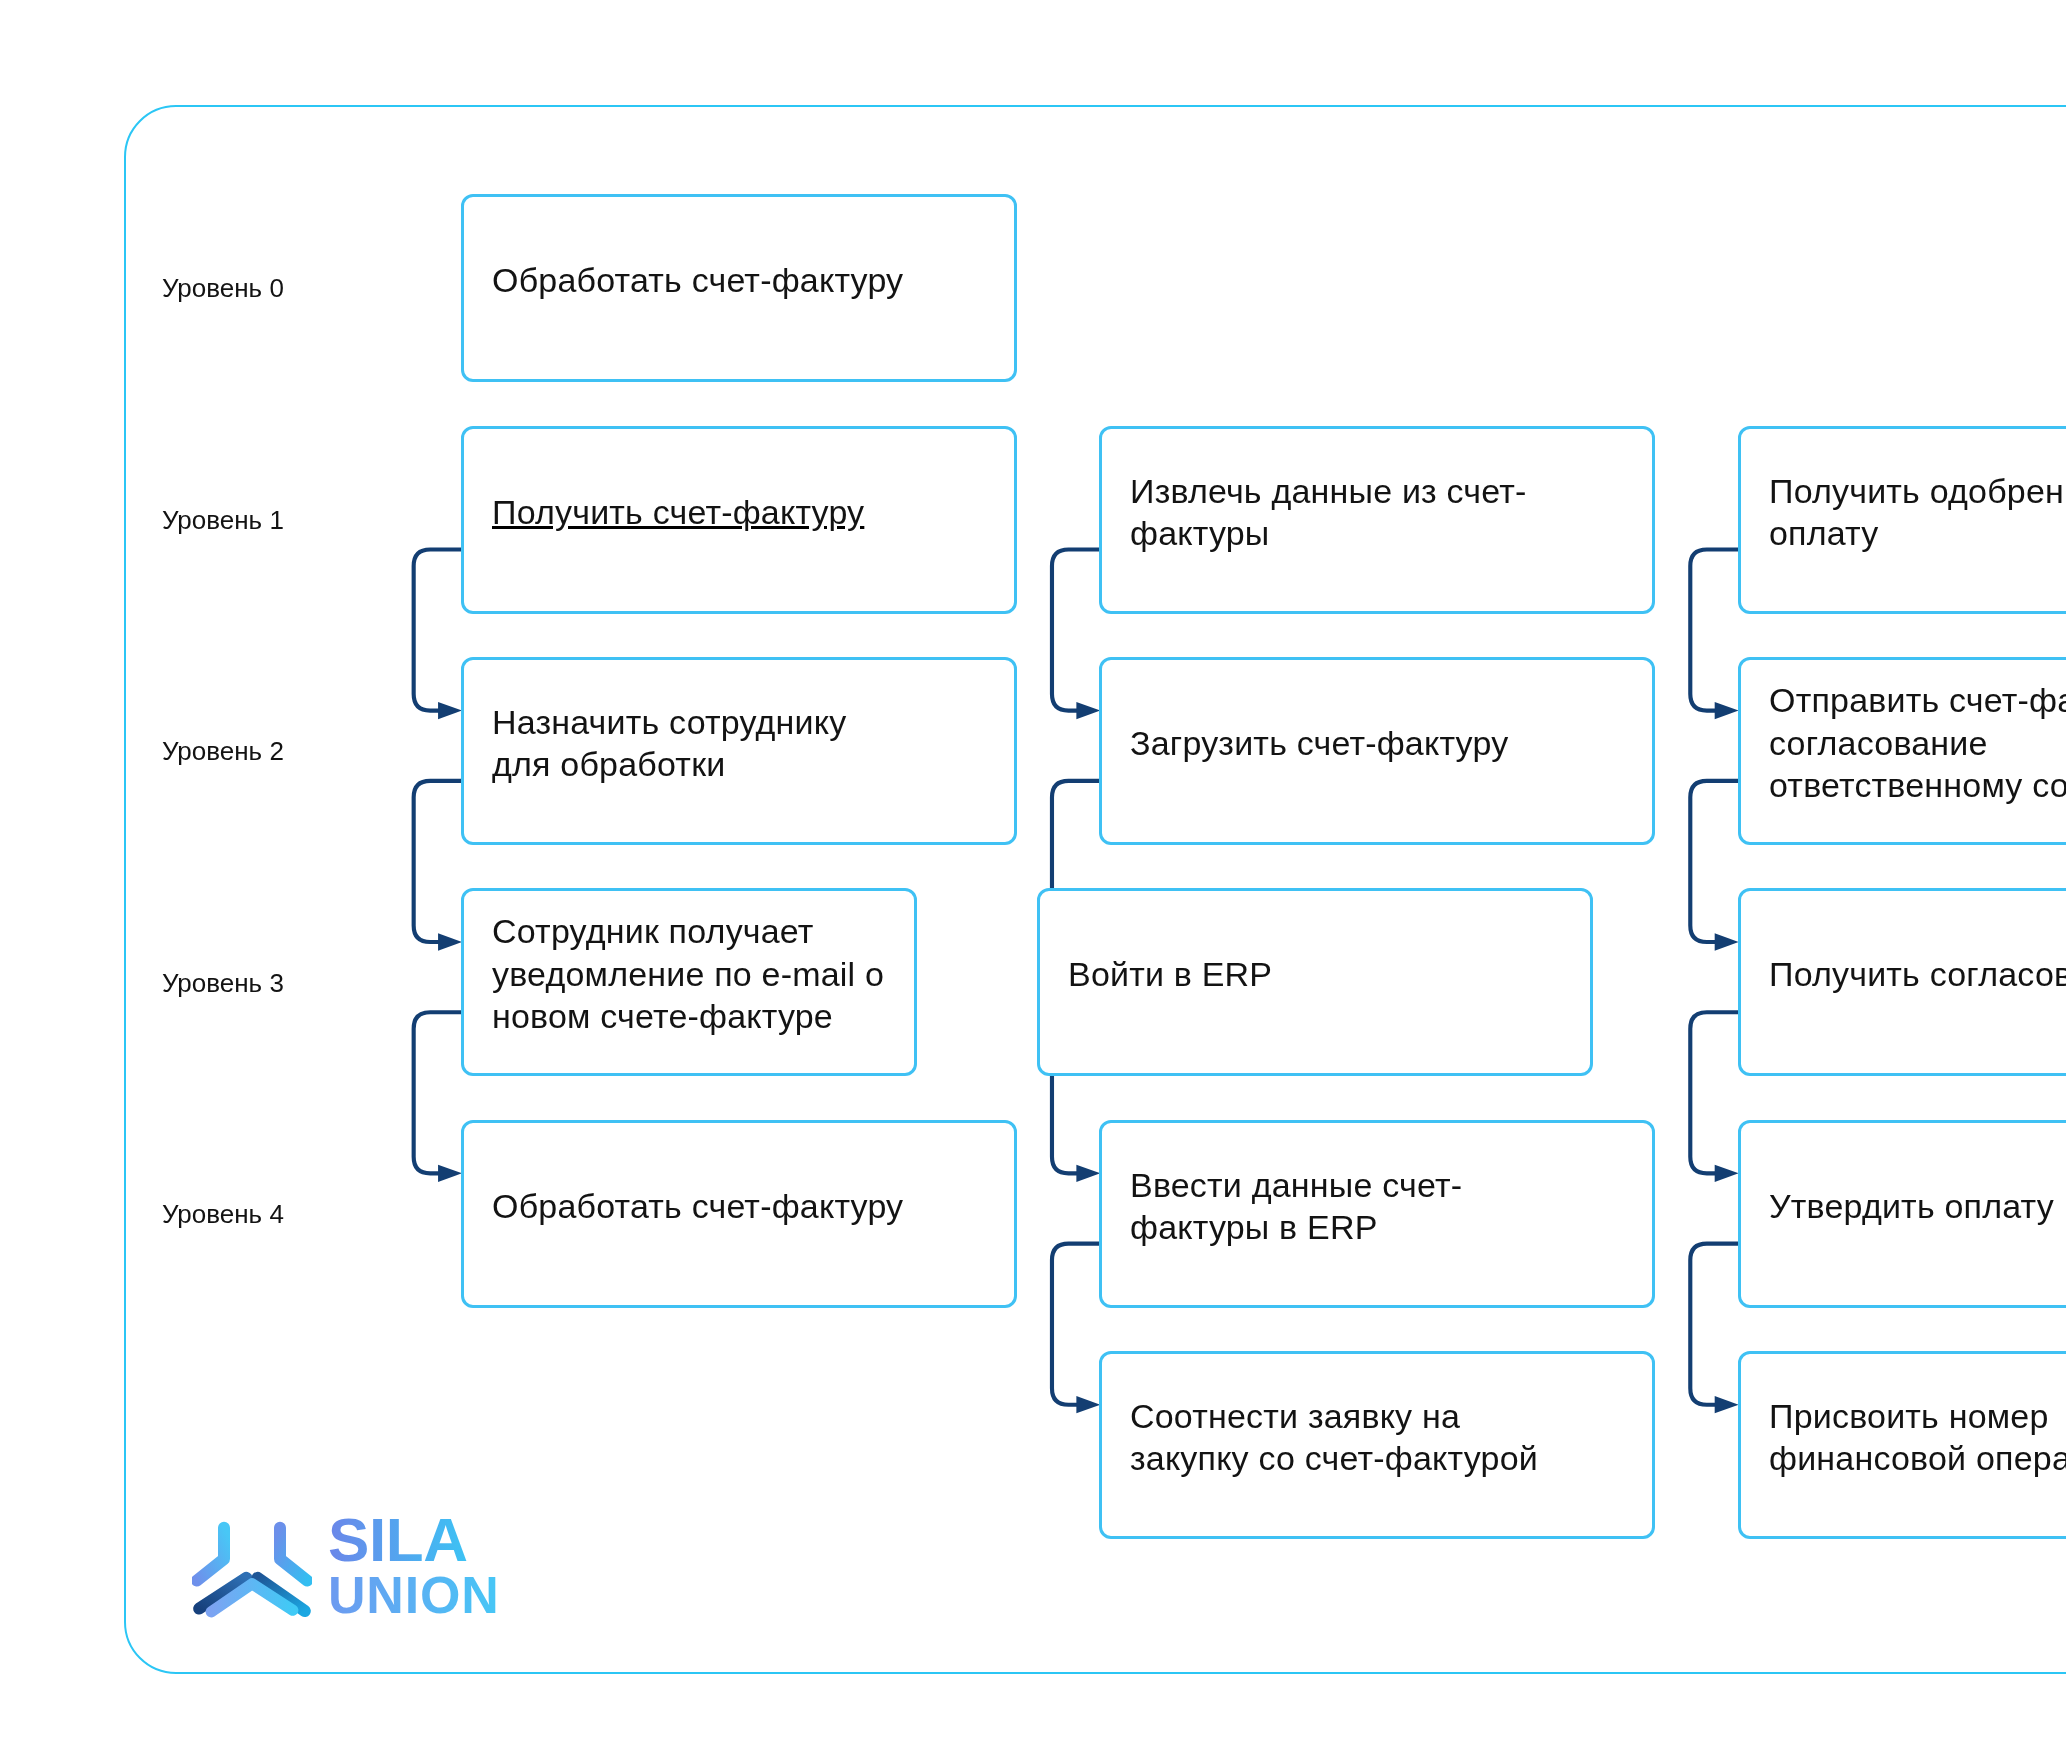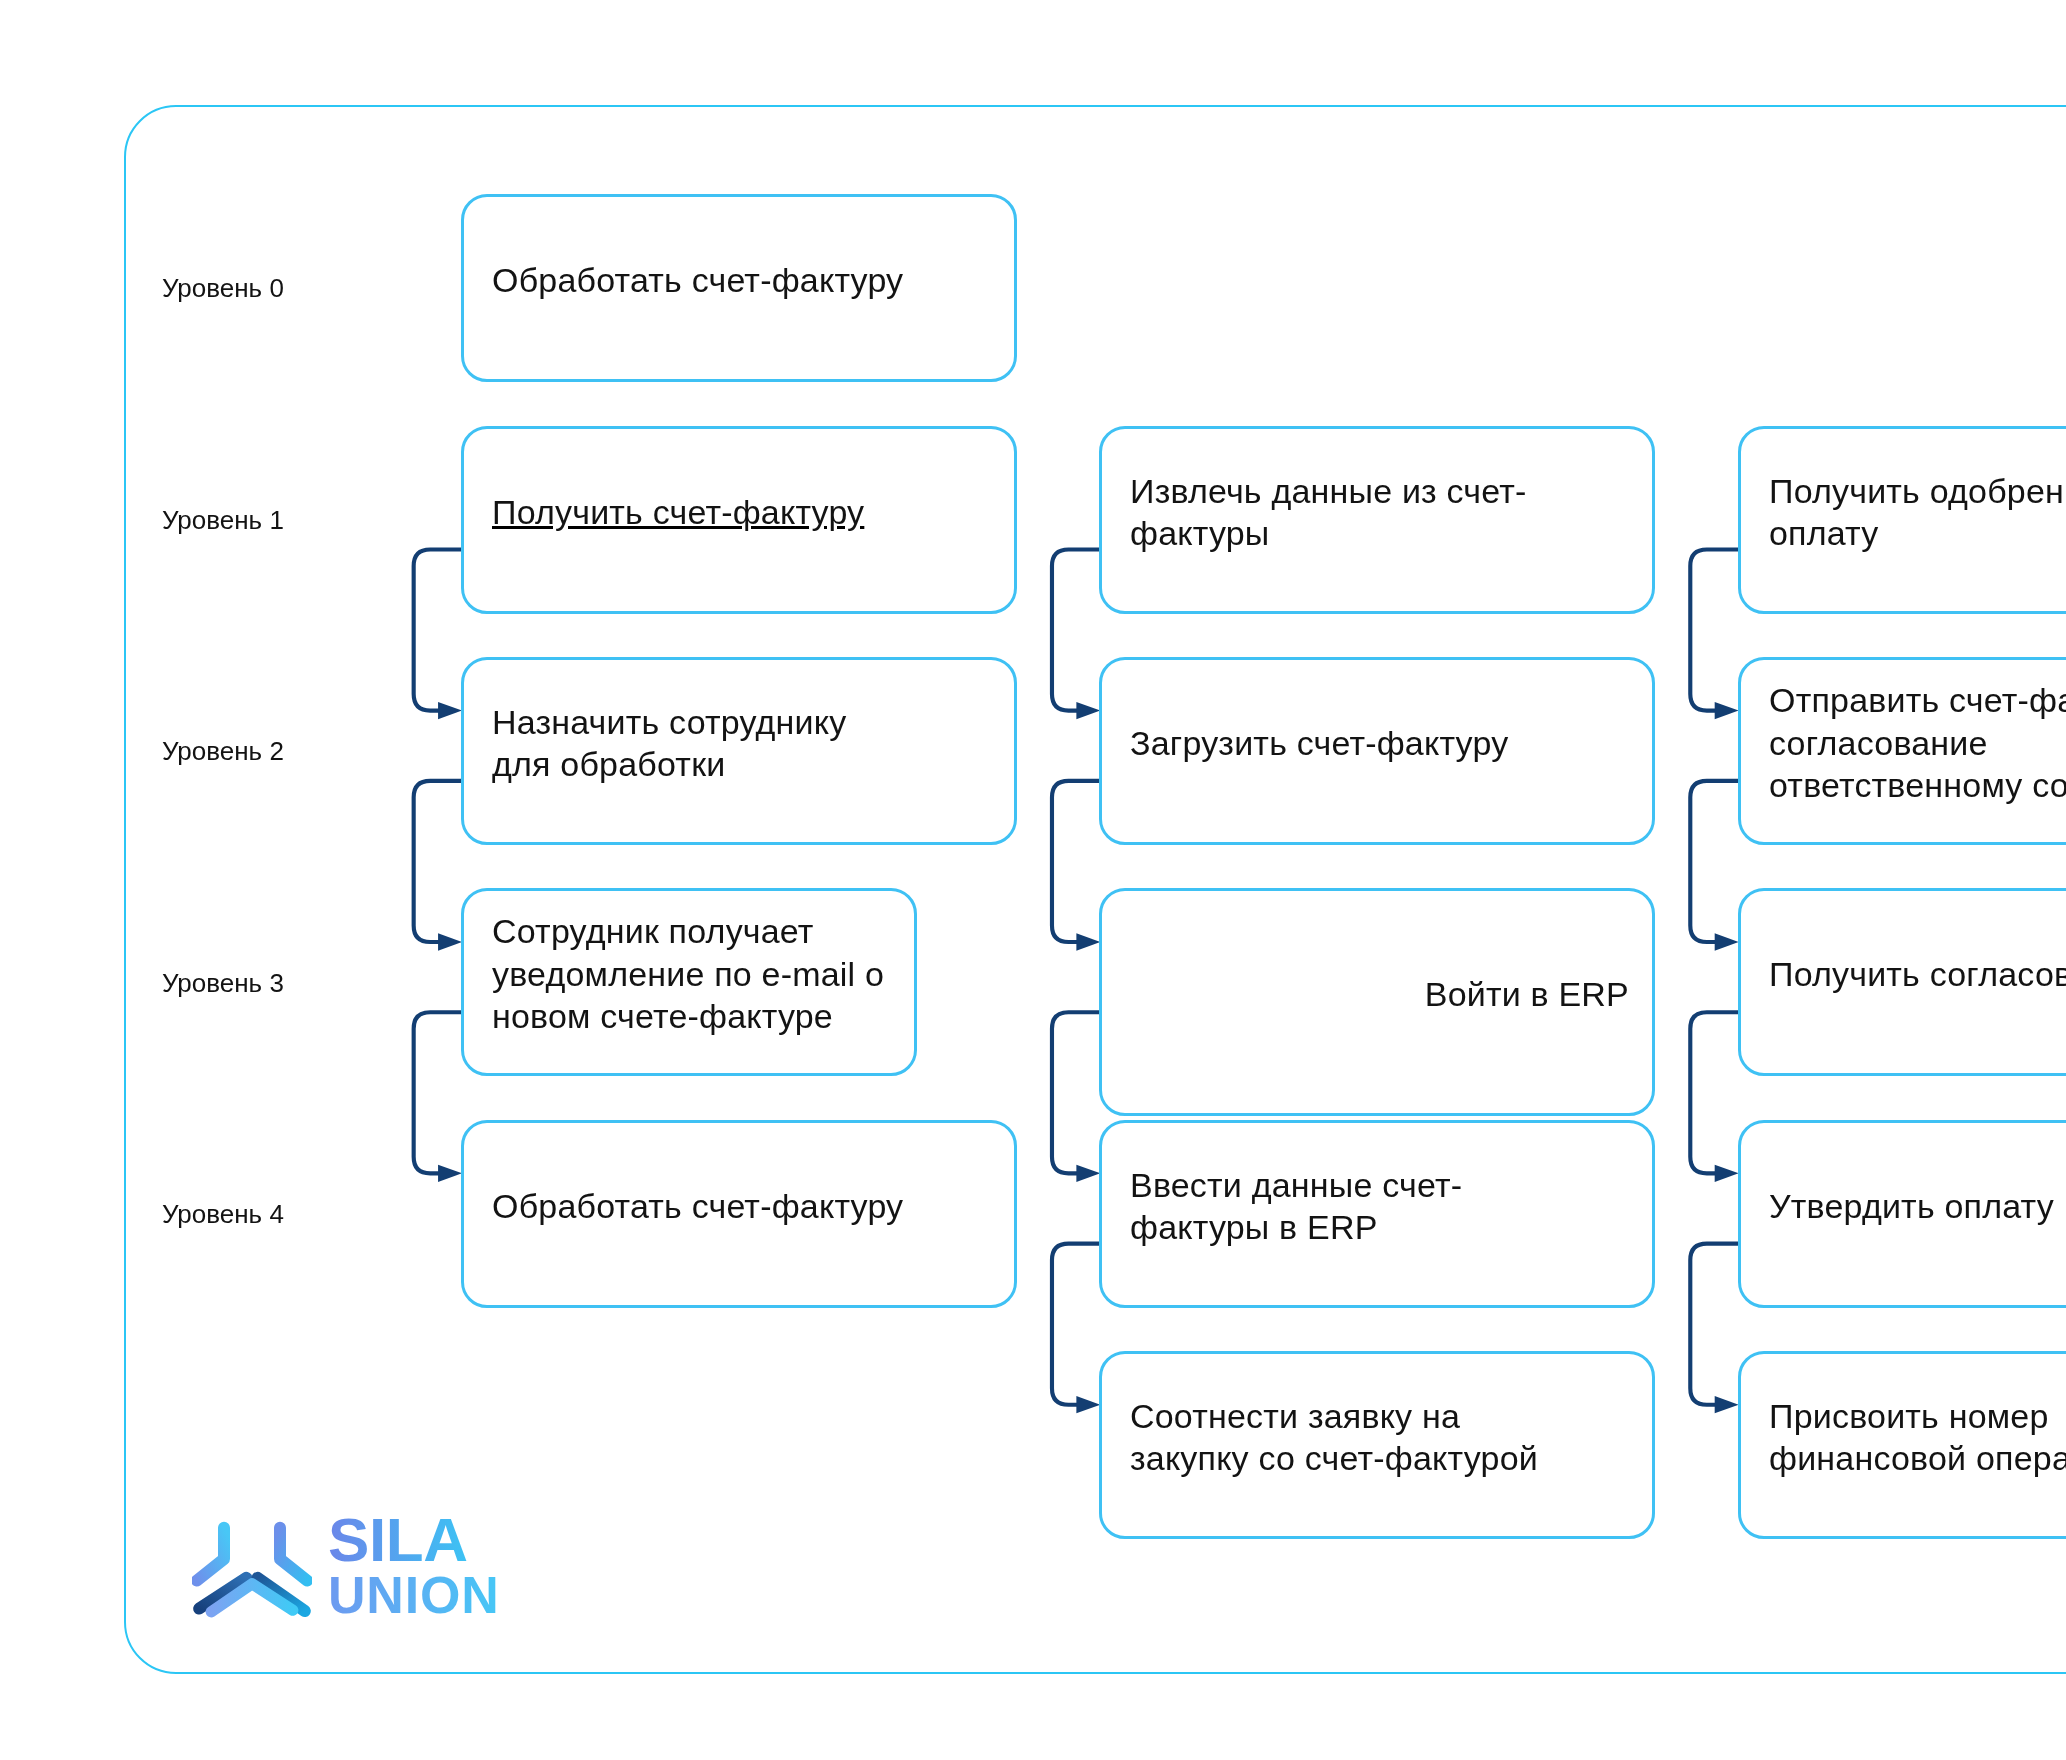--- a/index.html
+++ b/index.html
@@ -30,21 +30,21 @@
     position: absolute;
     font-size: 26px;
     line-height: 50px;
     color: var(--text-color, #131313);
     white-space: nowrap;
   }
   .node {
     position: absolute;
     box-sizing: border-box;
     border: 3.3px solid var(--box-border, #3fc1f4);
-    border-radius: 26px;
+    border-radius: 12px;
     background: var(--box-fill, #ffffff);
     display: flex;
     align-items: center;
     padding: 0 23px 16px 28px;
   }
   .node-label {
     font-size: 34px;
     line-height: 1.25;
     color: var(--text-color, #131313);
     white-space: pre-line;
@@ -164,21 +164,21 @@
       <div class="node" style="left: 461px; top: 1120px; width: 556px; height: 188px;">
         <span class="node-label">Обработать счет-фактуру</span>
       </div>
       <div class="node" style="left: 1099px; top: 426px; width: 556px; height: 188px;">
         <span class="node-label">Извлечь данные из счет-
 фактуры</span>
       </div>
       <div class="node" style="left: 1099px; top: 657px; width: 556px; height: 188px;">
         <span class="node-label">Загрузить счет-фактуру</span>
       </div>
-      <div class="node" style="left: 1099px; top: 888px; width: 556px; height: 228px; justify-content: flex-end;">
+      <div class="node" style="left: 1037px; top: 888px; width: 556px; height: 188px;">
         <span class="node-label">Войти в ERP</span>
       </div>
       <div class="node" style="left: 1099px; top: 1120px; width: 556px; height: 188px;">
         <span class="node-label">Ввести данные счет-
 фактуры в ERP</span>
       </div>
       <div class="node" style="left: 1099px; top: 1351px; width: 556px; height: 188px;">
         <span class="node-label">Соотнести заявку на
 закупку со счет-фактурой</span>
       </div>

